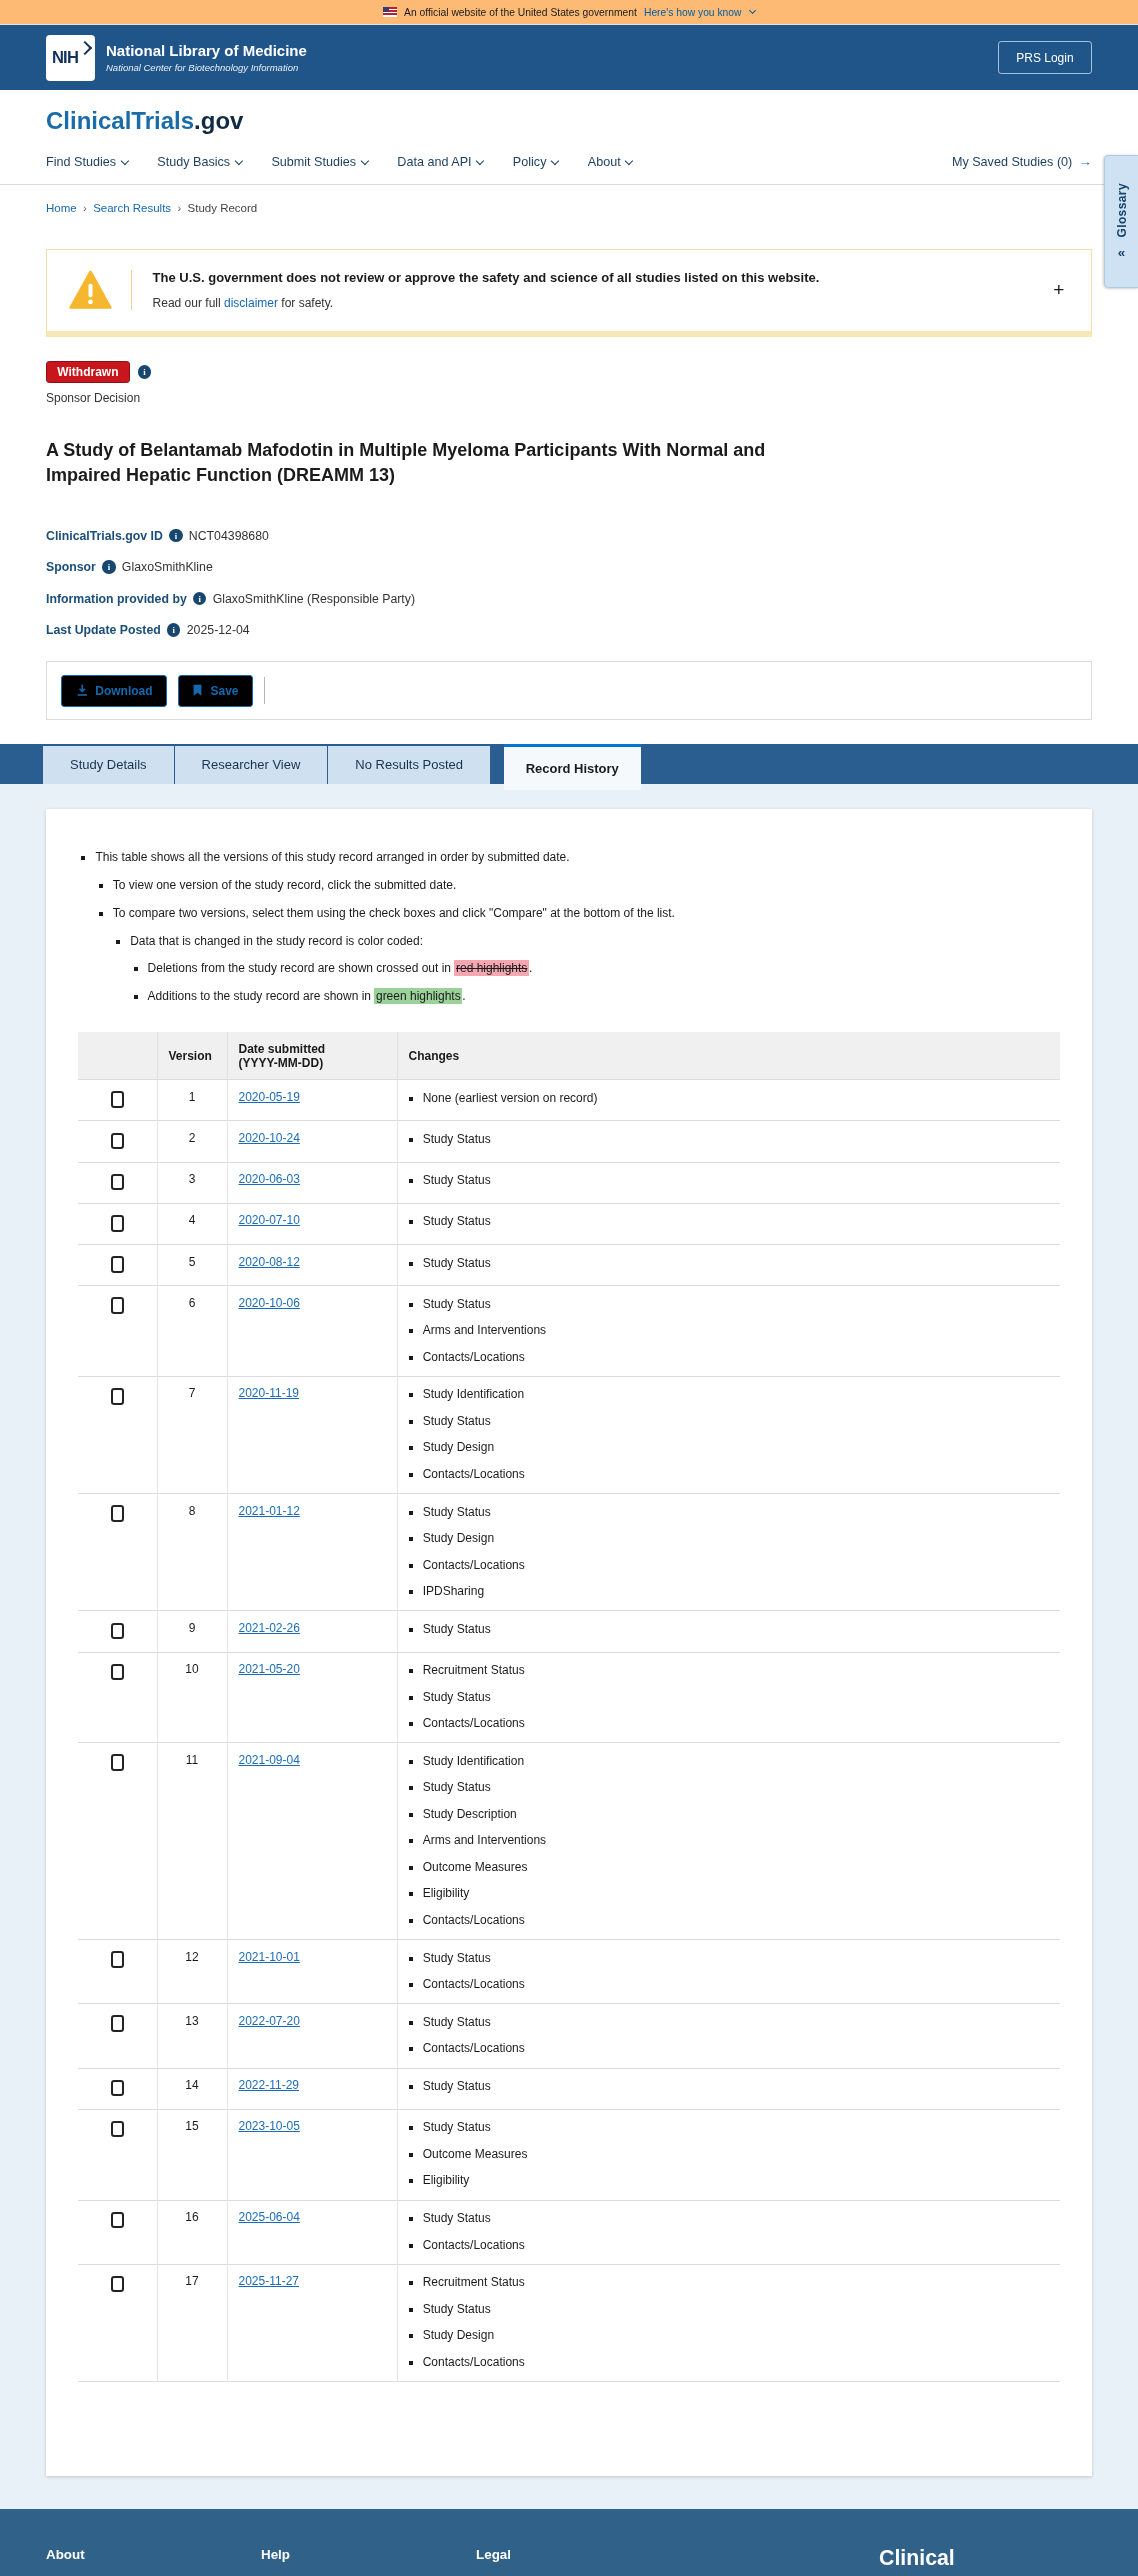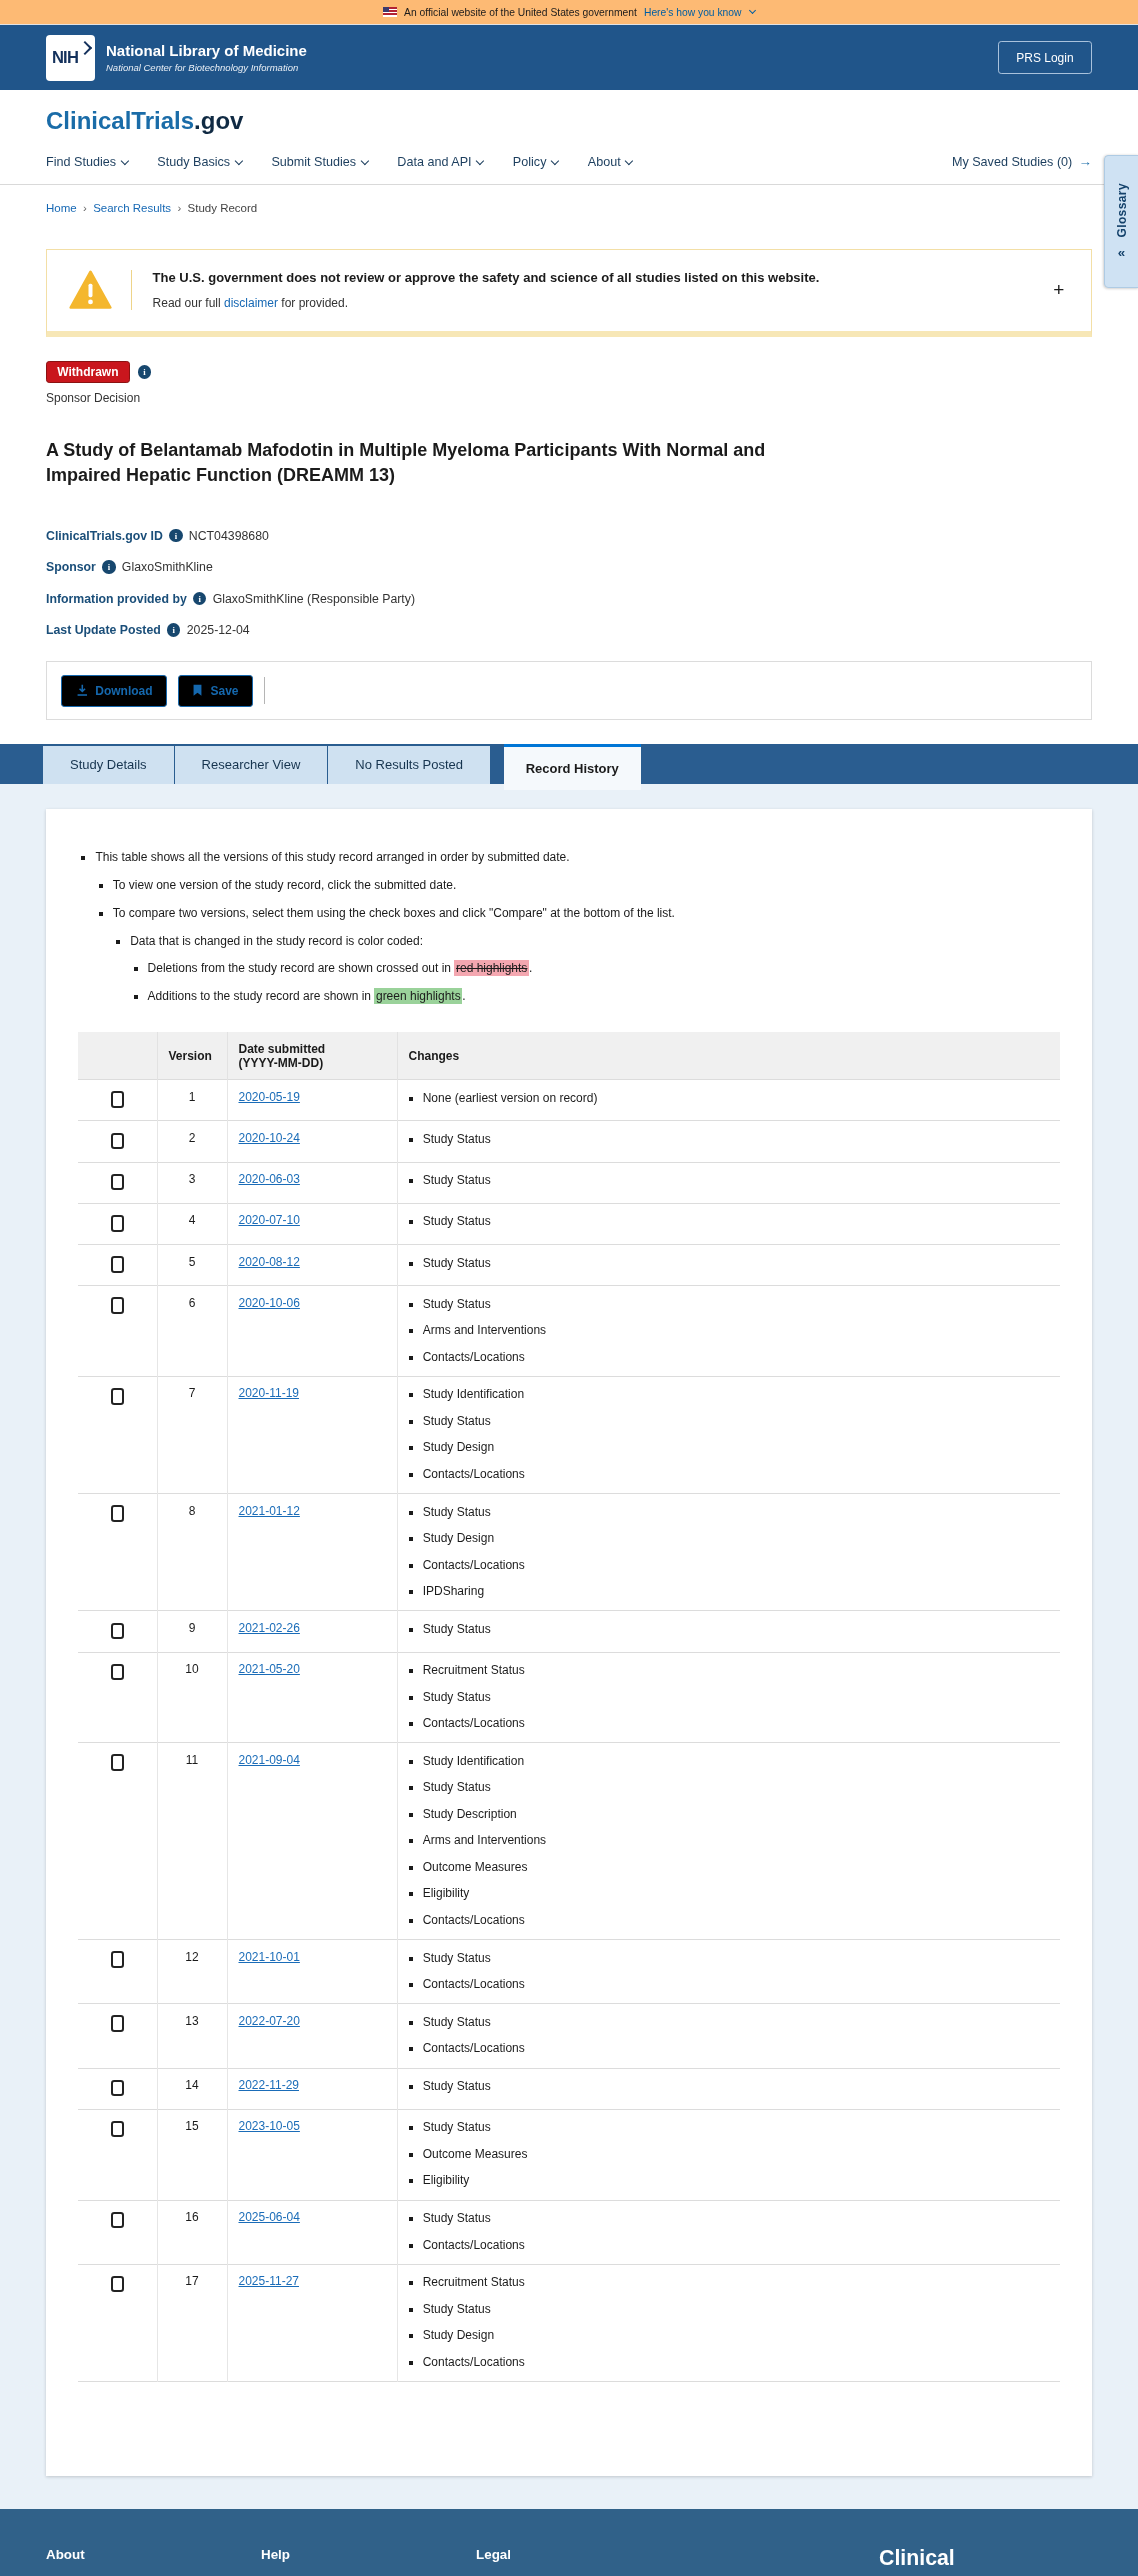--- a/index.html
+++ b/index.html
@@ -273,21 +273,21 @@
   <div class="icon-wrap">
     <svg class="svg-icon" width="43" height="40" viewBox="0 0 54 50">
       <path d="M27 2 L52 47 L2 47 Z" fill="#f4b72e" stroke="#f4b72e" stroke-width="3" stroke-linejoin="round"></path>
       <rect x="24.5" y="17" width="5" height="17" rx="2" fill="#fff"></rect>
       <circle cx="27" cy="40" r="3" fill="#fff"></circle>
     </svg>
   </div>
   <div class="texts">
     <div class="t1">The U.S. government does not review or approve the safety and science of all studies listed on this website.</div>
     <div class="t2">
-      <span>Read our full </span><a>disclaimer</a><span> for provided.</span>
+      <span>Read our full </span><a>disclaimer</a><span> for safety.</span>
     </div>
   </div>
   <button class="expand">+</button>
 </div>
 
 <div class="status-block">
   <div class="badge-row">
     <span class="status-badge">Withdrawn</span>
     <span class="info-icon">i</span>
   </div>

